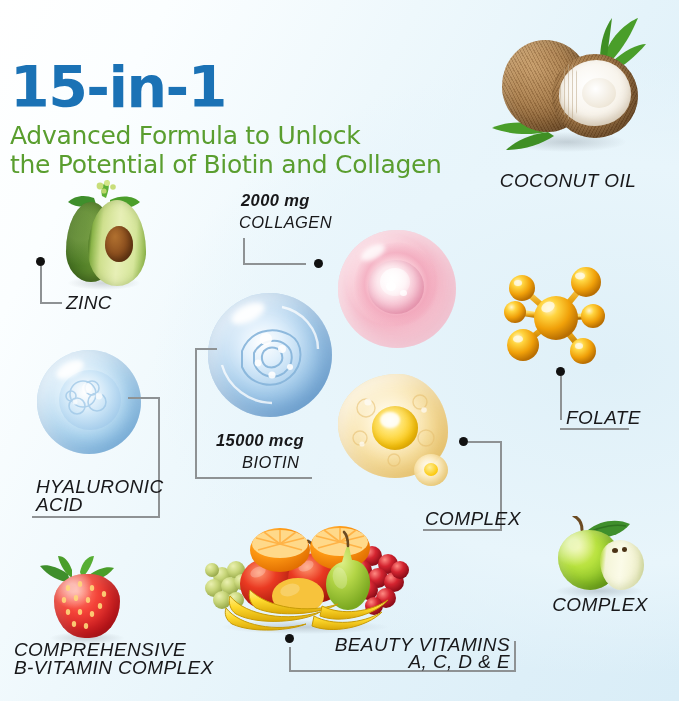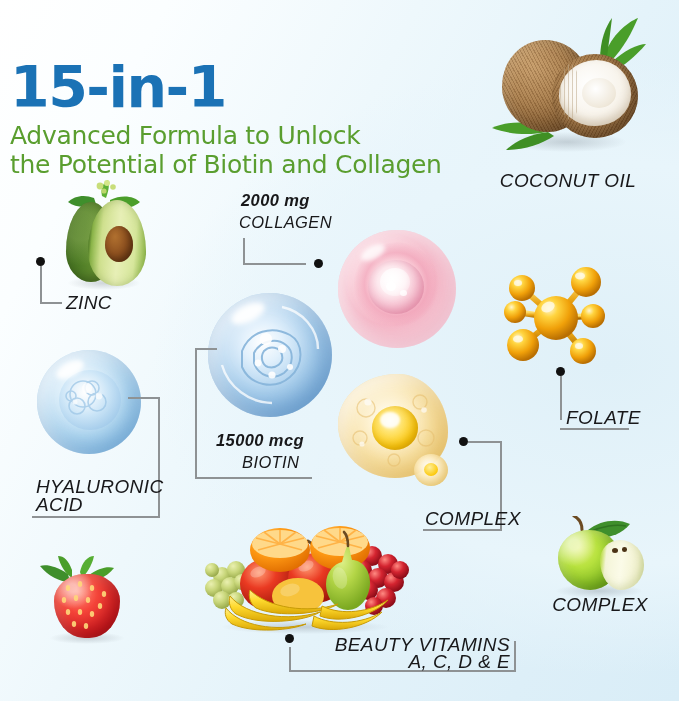--- a/index.html
+++ b/index.html
@@ -357,20 +357,22 @@
         <ellipse cx="52" cy="44" rx="2.2" ry="3"></ellipse>
           <ellipse cx="64" cy="50" rx="2.2" ry="3"></ellipse>
         <ellipse cx="32" cy="56" rx="2.2" ry="3"></ellipse>
           <ellipse cx="44" cy="56" rx="2.2" ry="3"></ellipse>
         <ellipse cx="56" cy="58" rx="2.2" ry="3"></ellipse>
           <ellipse cx="38" cy="68" rx="2.2" ry="3"></ellipse>
         <ellipse cx="50" cy="70" rx="2.2" ry="3"></ellipse>
       </g>
     </svg>
   </div>
+  <div class="lab" style="left:14px;top:641px;">COMPREHENSIVE
+B-VITAMIN COMPLEX</div>
 
   <div class="art" style="left:196px;top:512px;width:216px;height:122px;">
     <div class="shadow-el" style="left:26px;top:108px;width:166px;height:14px;"></div>
     <svg width="216" height="122" viewBox="0 0 216 122" style="position:absolute;left:0;top:0;">
       <defs>
         <radialGradient id="gOrange" cx="36%" cy="30%" r="74%">
           <stop offset="0%" stop-color="#ffd27a"></stop>
             <stop offset="46%" stop-color="#ff9a14"></stop>
             <stop offset="100%" stop-color="#e06d00"></stop>
         </radialGradient>

